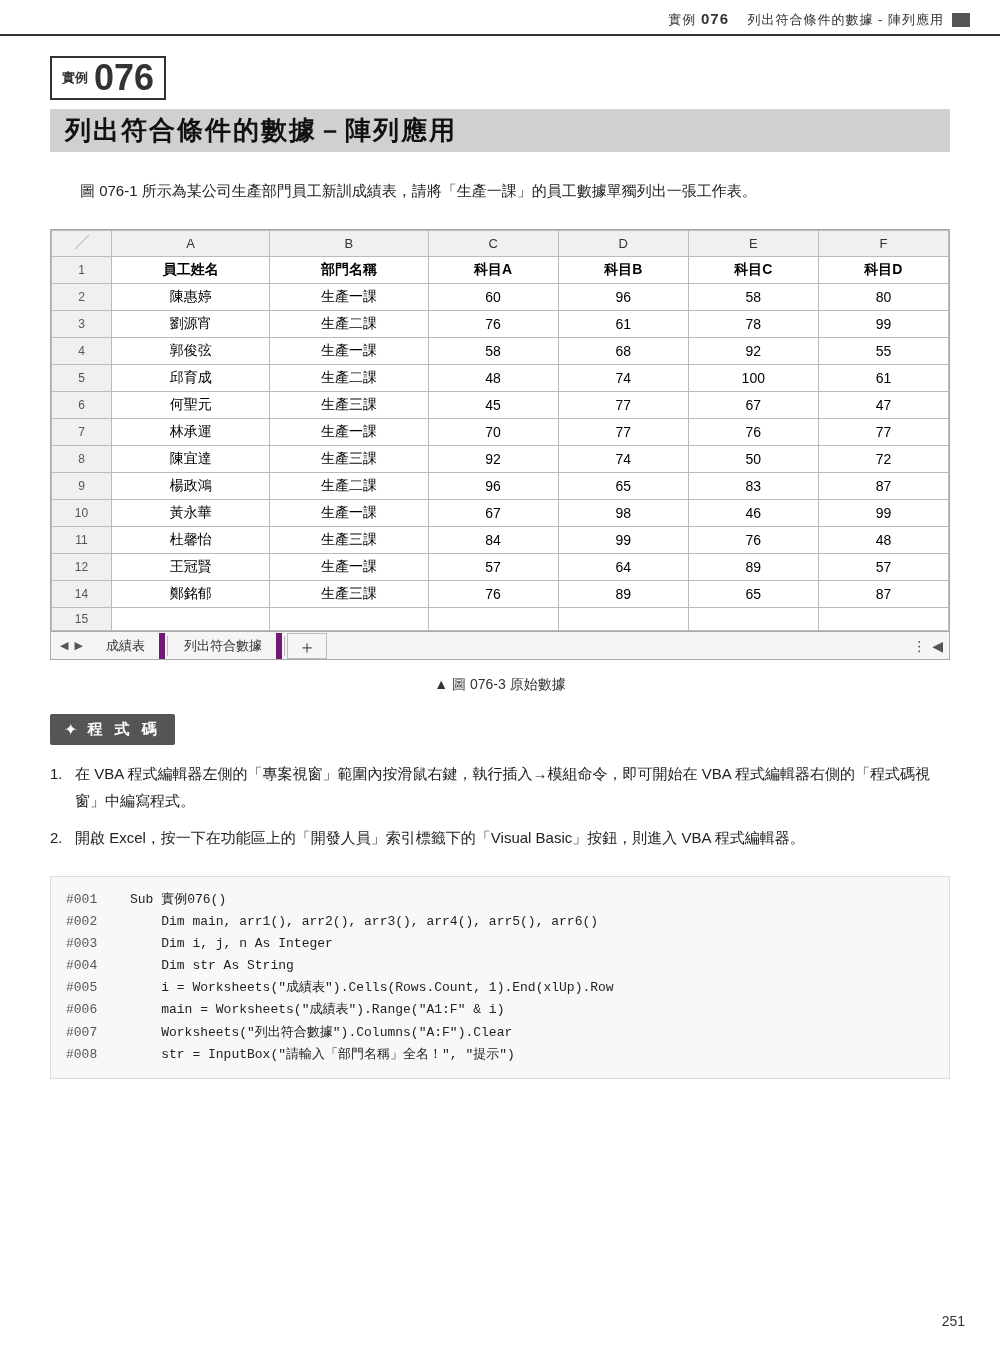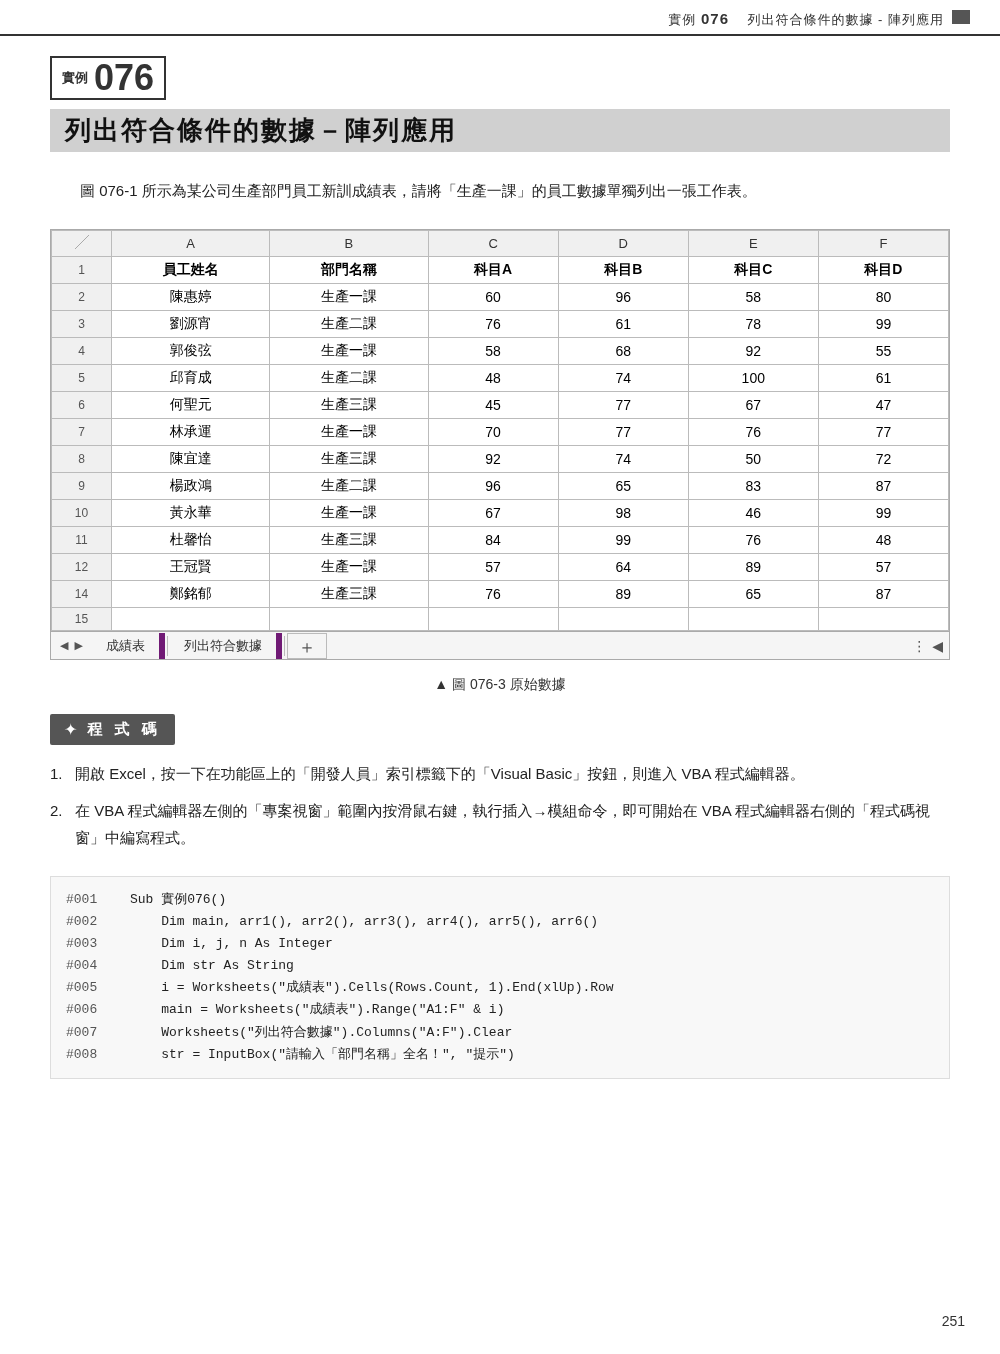--- a/index.html
+++ b/index.html
@@ -17,20 +17,21 @@
       min-height: 1354px;
       background: #fff;
       padding: 0;
       position: relative;
     }
 
     
     .top-header {
       display: flex;
       justify-content: flex-end;
+      align-items: center;
       padding: 10px 30px 5px 30px;
       border-bottom: 2px solid #333;
       margin-bottom: 0;
     }
     .top-header-text {
       font-size: 13px;
       color: #333;
       letter-spacing: 1px;
     }
     .top-header-text .chapter-num {
@@ -481,22 +482,22 @@
     <div class="figure-caption">▲ 圖 076-3 原始數據</div>
 
     
     <div class="code-section">
       <div class="code-section-header">
         <span class="code-icon">✦</span>
         <span class="code-section-title">程 式 碼</span>
       </div>
 
       <ol class="instructions">
+        <li>在 VBA 程式編輯器左側的「專案視窗」範圍內按滑鼠右鍵，執行插入→模組命令，即可開始在 VBA 程式編輯器右側的「程式碼視窗」中編寫程式。</li>
         <li>開啟 Excel，按一下在功能區上的「開發人員」索引標籤下的「Visual Basic」按鈕，則進入 VBA 程式編輯器。</li>
-        <li>在 VBA 程式編輯器左側的「專案視窗」範圍內按滑鼠右鍵，執行插入→模組命令，即可開始在 VBA 程式編輯器右側的「程式碼視窗」中編寫程式。</li>
       </ol>
 
       <div class="code-block" id="code-block-container"><div class="code-line"><span class="code-num">#001</span><span class="code-content">Sub 實例076()</span></div><div class="code-line"><span class="code-num">#002</span><span class="code-content">    Dim main, arr1(), arr2(), arr3(), arr4(), arr5(), arr6()</span></div><div class="code-line"><span class="code-num">#003</span><span class="code-content">    Dim i, j, n As Integer</span></div><div class="code-line"><span class="code-num">#004</span><span class="code-content">    Dim str As String</span></div><div class="code-line"><span class="code-num">#005</span><span class="code-content">    i = Worksheets("成績表").Cells(Rows.Count, 1).End(xlUp).Row</span></div><div class="code-line"><span class="code-num">#006</span><span class="code-content">    main = Worksheets("成績表").Range("A1:F" &amp; i)</span></div><div class="code-line"><span class="code-num">#007</span><span class="code-content">    Worksheets("列出符合數據").Columns("A:F").Clear</span></div><div class="code-line"><span class="code-num">#008</span><span class="code-content">    str = InputBox("請輸入「部門名稱」全名！", "提示")</span></div></div>
     </div>
 
   </div>
 
   <div class="page-number">251</div>
 </div>
 

